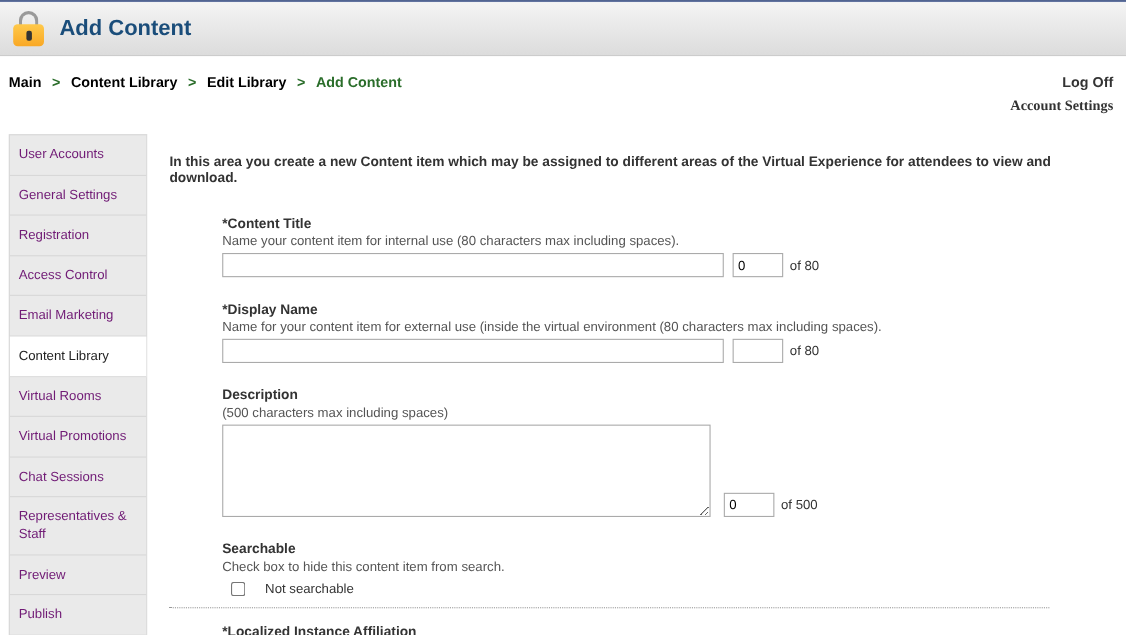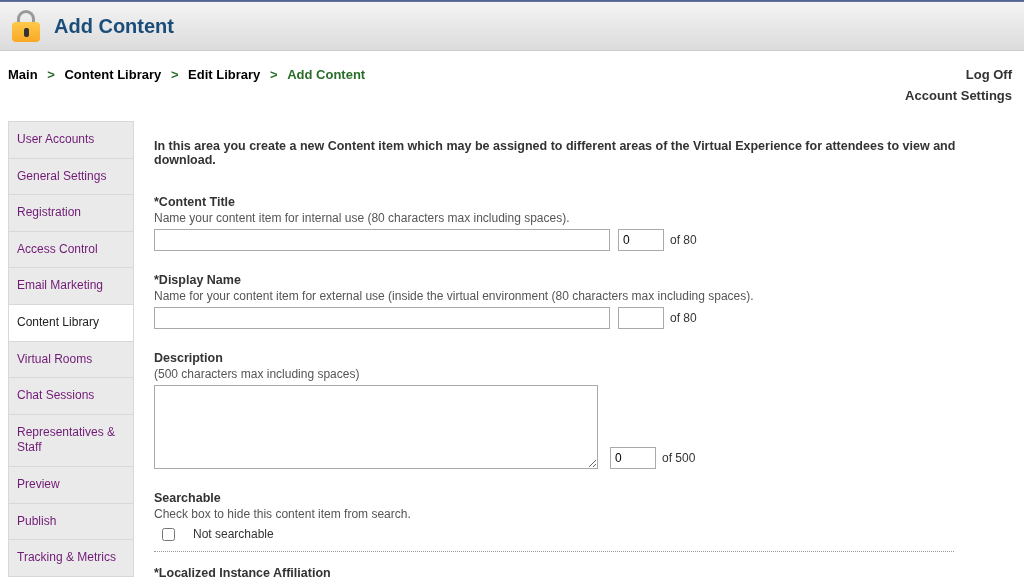--- a/index.html
+++ b/index.html
@@ -18,21 +18,21 @@
   .breadcrumb .current { color: #2a6d2a; font-weight: bold; }
   .topright { text-align: right; font-size: 13px; color: #333; }
   .topright div { margin-bottom: 6px; font-weight: bold; }
   .topright .acct { font-weight: bold; }
   .body-wrap { display: flex; padding: 0 8px; }
   .sidebar { width: 126px; background: #eaeaea; border: 1px solid #d8d8d8; }
   .sidebar a { display: block; padding: 10px 8px; border-bottom: 1px solid #d8d8d8; color: #701a75; text-decoration: none; font-size: 12px; line-height: 1.3; }
   .sidebar a.active { background: #fff; color: #222; }
   .main { flex: 1; padding: 18px 12px 0 20px; background: #fff; }
   .intro { font-weight: bold; color: #333; margin-bottom: 28px; font-size: 12.5px; }
-  .field { margin-bottom: 22px; }
+  .field { margin-bottom: 22px; margin-left: 48px; }
   .flabel { font-weight: bold; color: #333; font-size: 12.5px; }
   .fhint { color: #555; font-size: 12px; margin-top: 2px; margin-bottom: 4px; }
   .input-row { display: flex; align-items: center; gap: 8px; }
   input[type=text].wide { width: 456px; height: 22px; border: 1px solid #aaa; padding: 2px 4px; font-size: 12px; }
   input[type=text].count { width: 46px; height: 22px; border: 1px solid #aaa; padding: 2px 4px; font-size: 12px; text-align: left; }
   .of-text { font-size: 12px; color: #333; margin-left: -2px; }
   textarea.desc { width: 444px; height: 84px; border: 1px solid #aaa; padding: 4px; font-size: 12px; resize: both; }
   .desc-row { display: flex; align-items: flex-end; gap: 12px; }
   .chk-row { padding-left: 8px; display: flex; align-items: center; gap: 18px; margin-top: 6px; }
   .sep-dots { border: none; border-top: 1px dotted #999; margin: 4px 0 14px 0; width: 800px; max-width: 100%; }
@@ -57,33 +57,34 @@
     <a href="#">Main</a>
     <span class="sep">&gt;</span>
     <a href="#">Content Library</a>
     <span class="sep">&gt;</span>
     <a href="#">Edit Library</a>
     <span class="sep">&gt;</span>
     <span class="current">Add Content</span>
   </div>
   <div class="topright">
     <div><a href="#" style="color:#333;text-decoration:none;">Log Off</a></div>
-    <div class="acct"><a href="#" style="color:#333;text-decoration:none;">Account Settings</a></div>
+    <div class="acct"><a href="#" style="color:#333;text-decoration:none;font-family:Liberation Serif, serif;">Account Settings</a></div>
   </div>
 </div>
 
 <div class="body-wrap">
   <div class="sidebar">
     <a href="#">User Accounts</a>
     <a href="#">General Settings</a>
     <a href="#">Registration</a>
     <a href="#">Access Control</a>
     <a href="#">Email Marketing</a>
     <a href="#" class="active">Content Library</a>
     <a href="#">Virtual Rooms</a>
+    <a href="#">Virtual Promotions</a>
     <a href="#">Chat Sessions</a>
     <a href="#">Representatives &amp; Staff</a>
     <a href="#">Preview</a>
     <a href="#">Publish</a>
     <a href="#">Tracking &amp; Metrics</a>
 
   </div>
 
   <div class="main">
     <div class="intro">In this area you create a new Content item which may be assigned to different areas of the Virtual Experience for attendees to view and download.</div>

